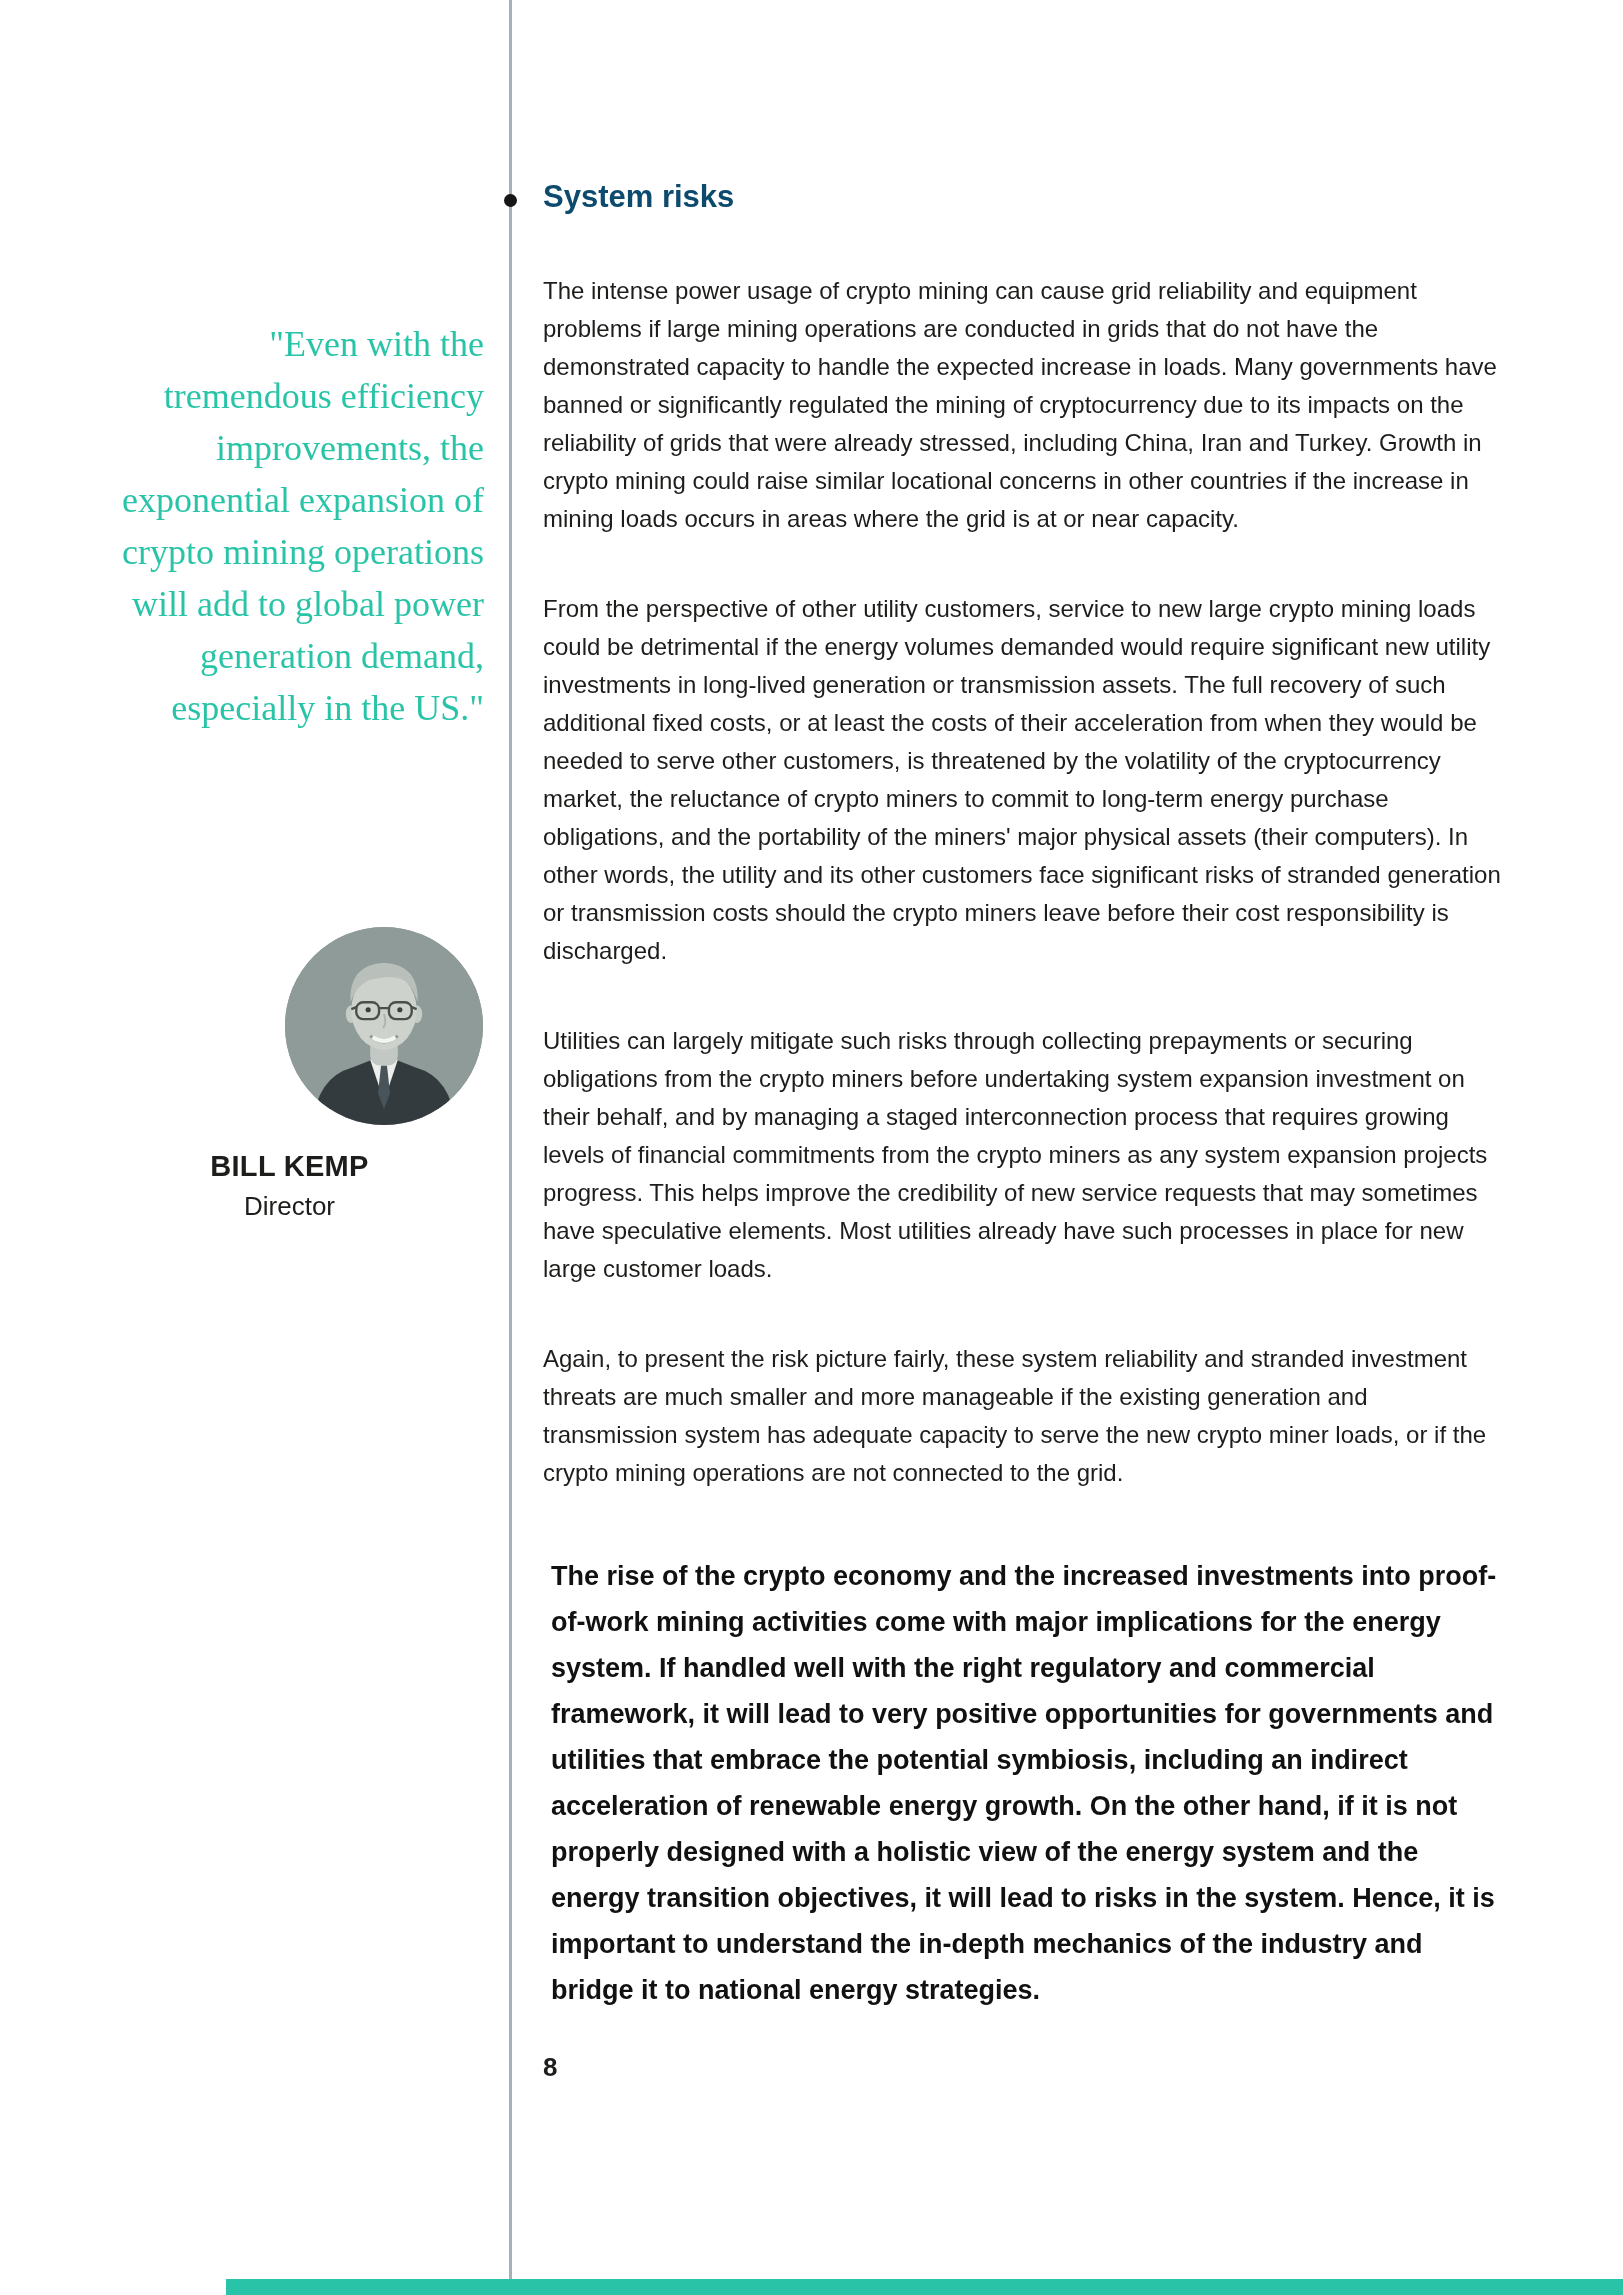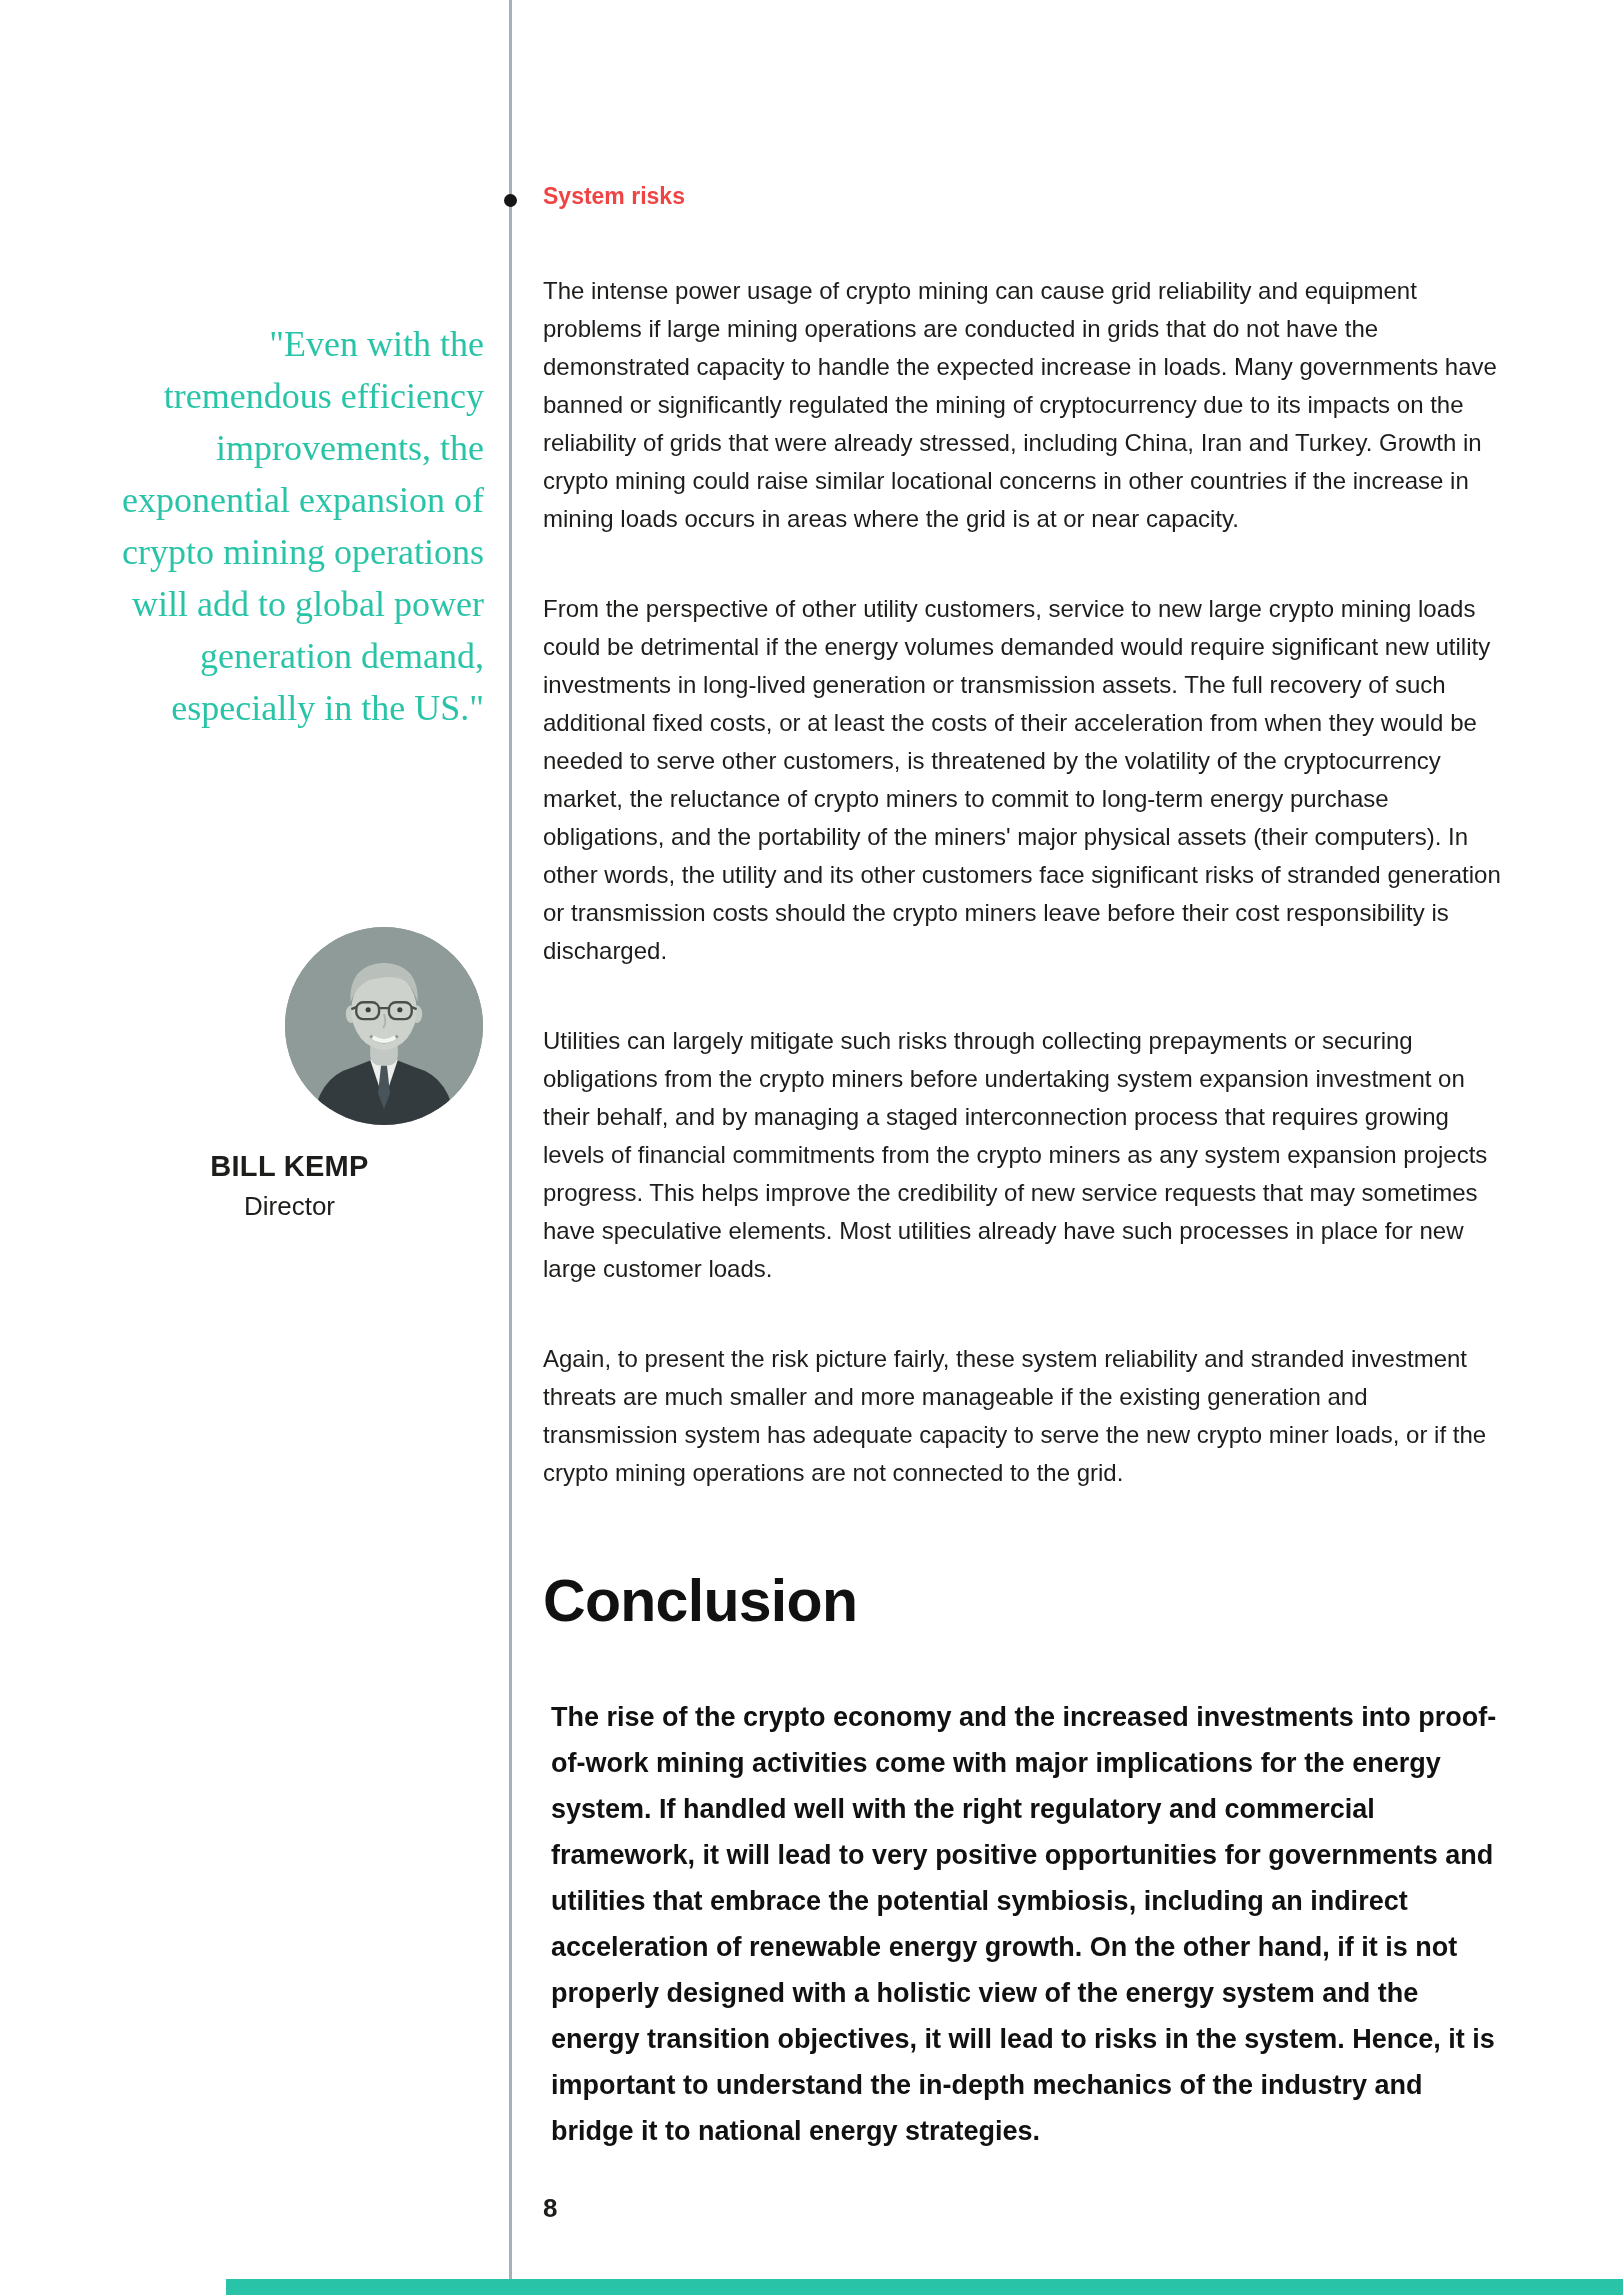--- a/index.html
+++ b/index.html
@@ -68,24 +68,24 @@
   }
 
   
   .content {
     position: absolute;
     left: 543px; top: 0;
     width: 965px;
   }
   .section-heading {
     margin: 178px 0 0 0;
-    font-size: 23px;
+    font-size: 31px;
     line-height: 37px;
     font-weight: bold;
-    color: #ef4444;
+    color: #0c4a6e;
   }
   .body-para {
     margin: 52px 0 0 0;
     font-size: 24px;
     line-height: 38px;
     color: #1d1d1b;
     font-weight: 400;
   }
   .body-para.first { margin-top: 57px; }
   .conclusion-heading {
@@ -161,21 +161,20 @@
     <h2 class="section-heading">System risks</h2>
 
     <p class="body-para first">The intense power usage of crypto mining can cause grid reliability and equipment problems if large mining operations are conducted in grids that do not have the demonstrated capacity to handle the expected increase in loads. Many governments have banned or significantly regulated the mining of cryptocurrency due to its impacts on the reliability of grids that were already stressed, including China, Iran and Turkey. Growth in crypto mining could raise similar locational concerns in other countries if the increase in mining loads occurs in areas where the grid is at or near capacity.</p>
 
     <p class="body-para">From the perspective of other utility customers, service to new large crypto mining loads could be detrimental if the energy volumes demanded would require significant new utility investments in long-lived generation or transmission assets. The full recovery of such additional fixed costs, or at least the costs of their acceleration from when they would be needed to serve other customers, is threatened by the volatility of the cryptocurrency market, the reluctance of crypto miners to commit to long-term energy purchase obligations, and the portability of the miners' major physical assets (their computers). In other words, the utility and its other customers face significant risks of stranded generation or transmission costs should the crypto miners leave before their cost responsibility is discharged.</p>
 
     <p class="body-para">Utilities can largely mitigate such risks through collecting prepayments or securing obligations from the crypto miners before undertaking system expansion investment on their behalf, and by managing a staged interconnection process that requires growing levels of financial commitments from the crypto miners as any system expansion projects progress. This helps improve the credibility of new service requests that may sometimes have speculative elements. Most utilities already have such processes in place for new large customer loads.</p>
 
     <p class="body-para">Again, to present the risk picture fairly, these system reliability and stranded investment threats are much smaller and more manageable if the existing generation and transmission system has adequate capacity to serve the new crypto miner loads, or if the crypto mining operations are not connected to the grid.</p>
 
-    <h1 class="conclusion-heading">Conclusion</h1>
 
     <p class="conclusion-para">The rise of the crypto economy and the increased investments into proof-of-work mining activities come with major implications for the energy system. If handled well with the right regulatory and commercial framework, it will lead to very positive opportunities for governments and utilities that embrace the potential symbiosis, including an indirect acceleration of renewable energy growth. On the other hand, if it is not properly designed with a holistic view of the energy system and the energy transition objectives, it will lead to risks in the system. Hence, it is important to understand the in-depth mechanics of the industry and bridge it to national energy strategies.</p>
 
     <div class="page-number">8</div>
   </main>
 
   <div class="bottom-bar"></div>
 
 </div>
 

